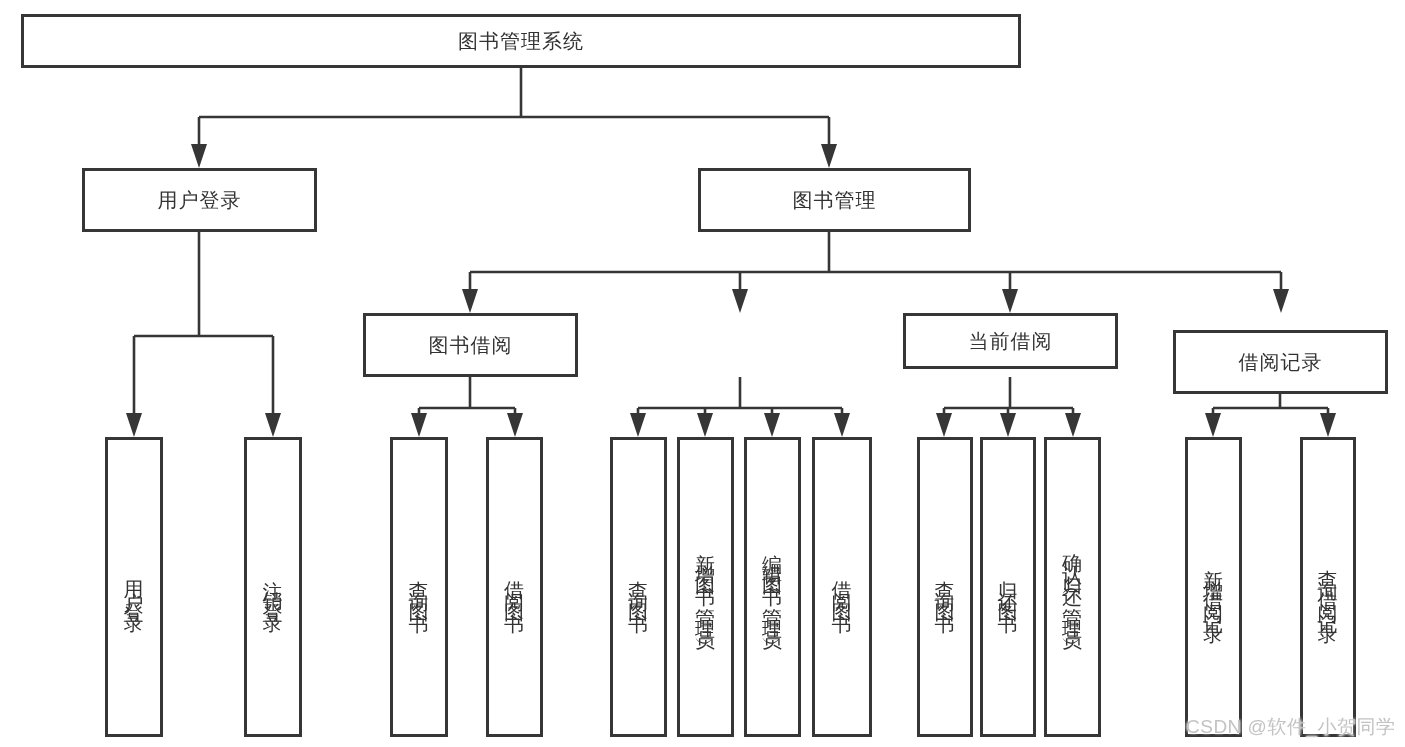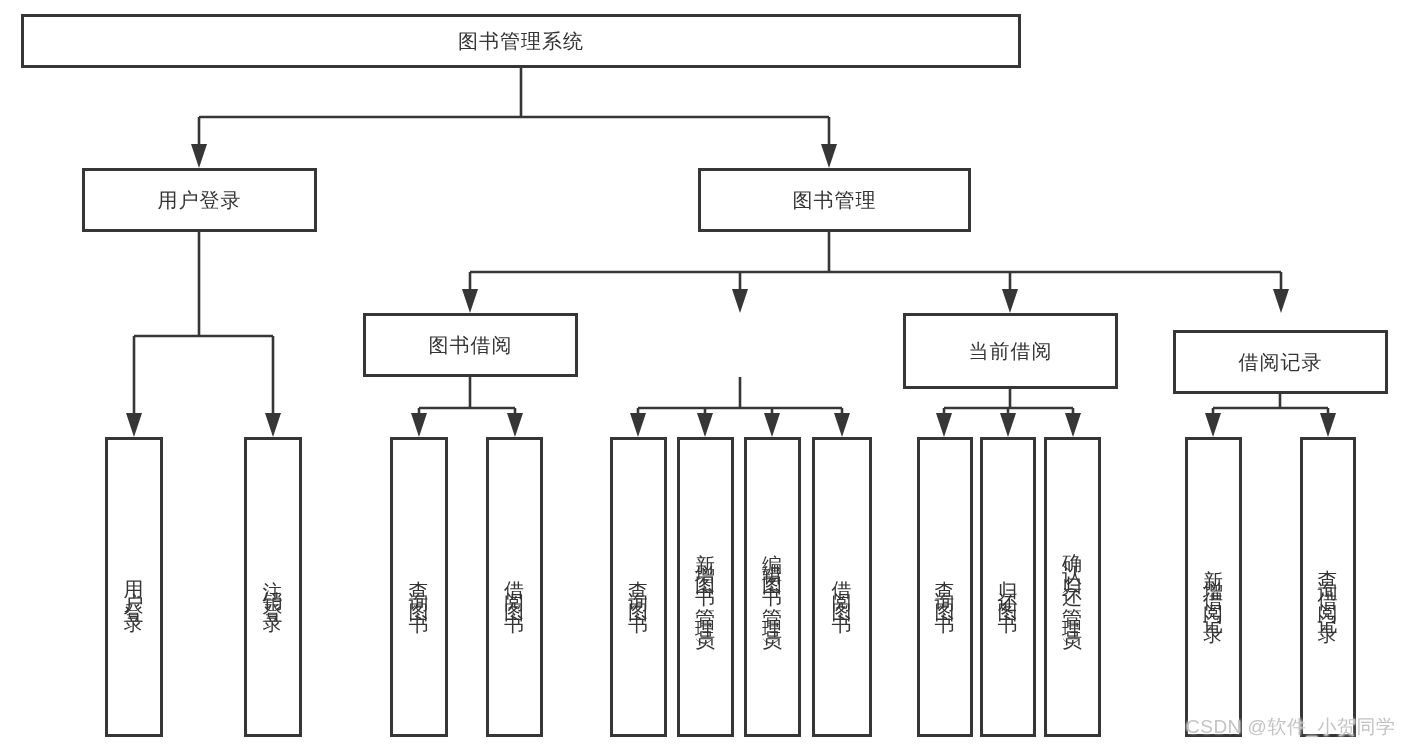--- a/index.html
+++ b/index.html
@@ -124,21 +124,21 @@
       <polygon points="1320,413 1336,413 1328,437"></polygon>
     </g>
   </svg>
 
   <div class="hbox" style="left:21px;top:14px;width:1000px;height:54px;">图书管理系统</div>
 
   <div class="hbox" style="left:82px;top:168px;width:235px;height:64px;">用户登录</div>
   <div class="hbox" style="left:698px;top:168px;width:273px;height:64px;">图书管理</div>
 
   <div class="hbox" style="left:363px;top:313px;width:215px;height:64px;">图书借阅</div>
-  <div class="hbox" style="left:903px;top:313px;width:215px;height:76px;">当前借阅</div>
+  <div class="hbox" style="left:903px;top:313px;width:215px;height:56px;">当前借阅</div>
   <div class="hbox" style="left:1173px;top:330px;width:215px;height:64px;">借阅记录</div>
 
   <div class="vbox" style="left:105px;top:437px;width:58px;height:300px;">
     <span>用户登录</span>
   </div>
   <div class="vbox" style="left:244px;top:437px;width:58px;height:300px;">
     <span>注销登录</span>
   </div>
 
   <div class="vbox" style="left:390px;top:437px;width:58px;height:300px;">

